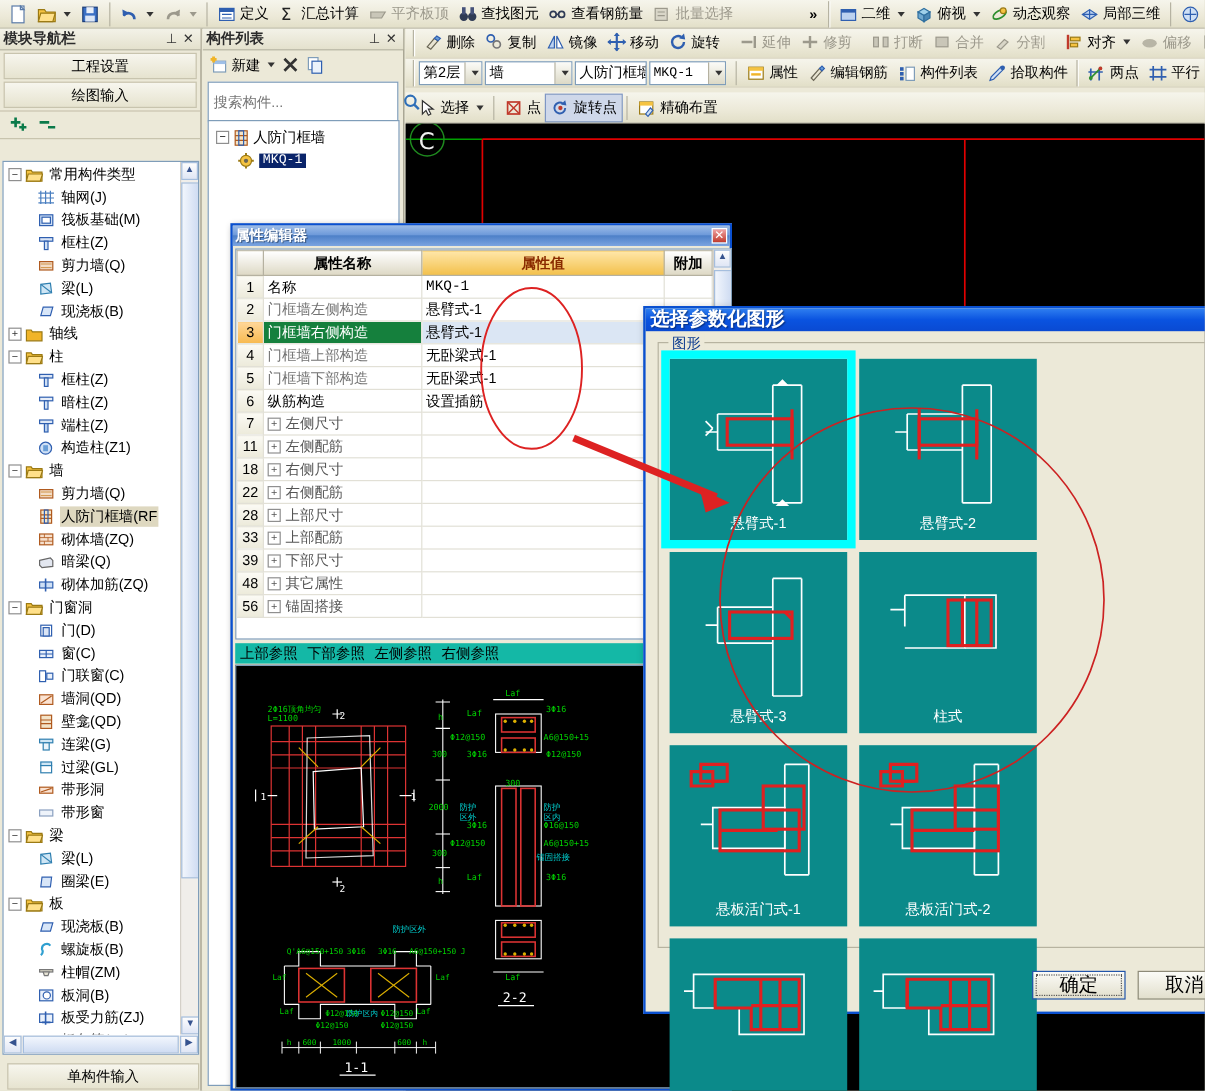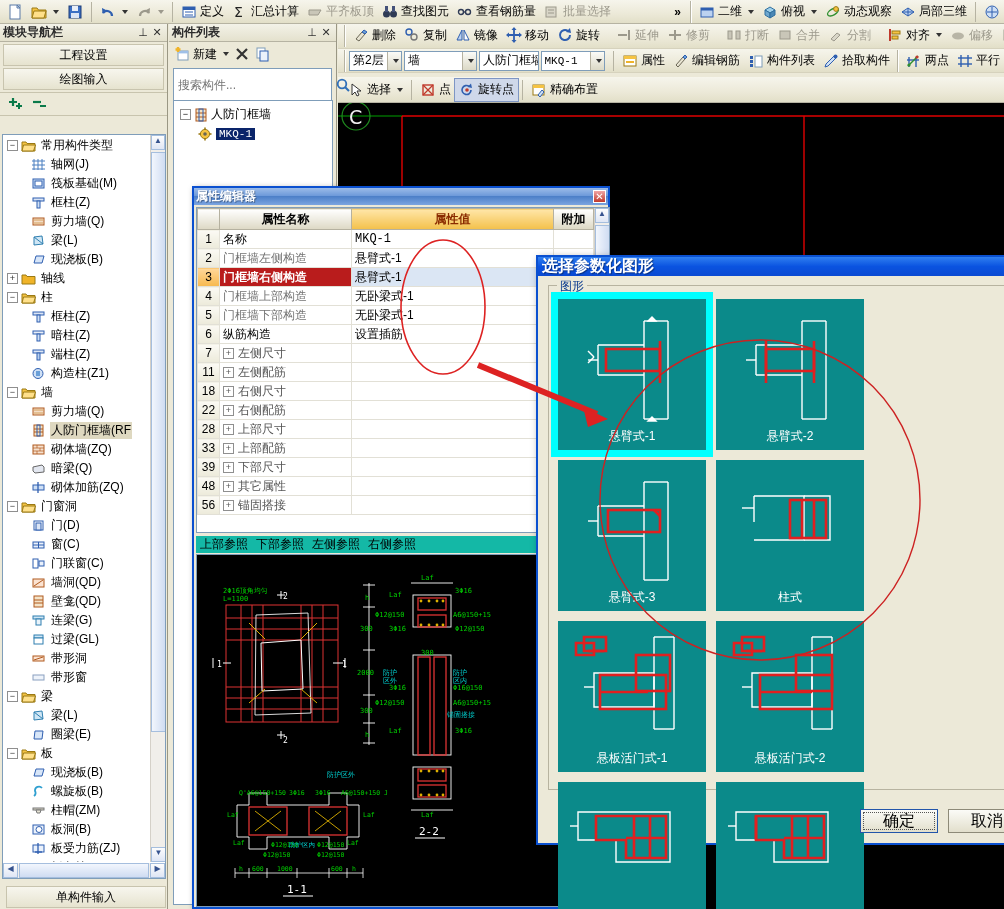--- a/index.html
+++ b/index.html
@@ -91,21 +91,21 @@
   table.pg th.val { background:linear-gradient(to bottom,#ffe6a8,#f3c04a); color:#8a2b00;}
   table.pg td { height:19px; border:1px solid #e2e0d6; font-size:12px; padding:0 3px; white-space:nowrap; overflow:hidden;}
   td.num { width:22px; text-align:center; background:linear-gradient(to bottom,#fbfaf4,#eceada); border-right:1px solid #c8c4b4; font-size:11px;}
   td.nm { width:132px; color:#737373; }
   td.nm.plain { color:#000; }
   td.nm.grp { color:#555; }
   td.vl { width:202px; font-family:"Liberation Mono","DejaVu Sans Mono",monospace; font-size:11px;}
   td.vl.cn { font-family:"Liberation Sans",sans-serif; font-size:12px;}
   td.ad { width:40px; }
   tr.sel td.num { background:linear-gradient(to bottom,#ffd79a,#f7b94e); }
-  tr.sel td.nm { background:#b91c1c; color:#fff;font-weight:bold; }
+  tr.sel td.nm { background:#15803d; color:#fff; }
   tr.sel td.vl, tr.sel td.ad { background:#dbe6f4; }
   .plusbox { display:inline-block;width:11px;height:11px;border:1px solid #8f8f8f;background:#fff;font-size:9px;line-height:9px;text-align:center;margin-right:4px;vertical-align:middle;}
   #prop-tabs { position:absolute; left:2px; top:348px; width:414px; height:17px; display:flex; align-items:center; gap:8px; padding-left:4px; font-size:12px; background:#14b8a6;}
   #prop-preview { position:absolute; left:2px; top:366px; width:414px; height:353px; background:#000; border:1px solid #7f9db9; overflow:hidden;}
 
   
   #param-dlg { position:absolute; left:536px; top:255px; width:500px; height:590px; background:#ece9d8;
       border:2px solid #0a50d0; box-shadow:3px 3px 8px rgba(0,0,0,.45);}
   #param-title { height:19px; background:linear-gradient(to bottom,#2f7ff0,#0a53e0 50%,#0a4ad2); display:flex; align-items:center; padding:0 4px;}
   #param-title .t { color:#fff; font-weight:bold; font-size:16px; text-shadow:1px 1px 1px rgba(0,0,0,.4);}

